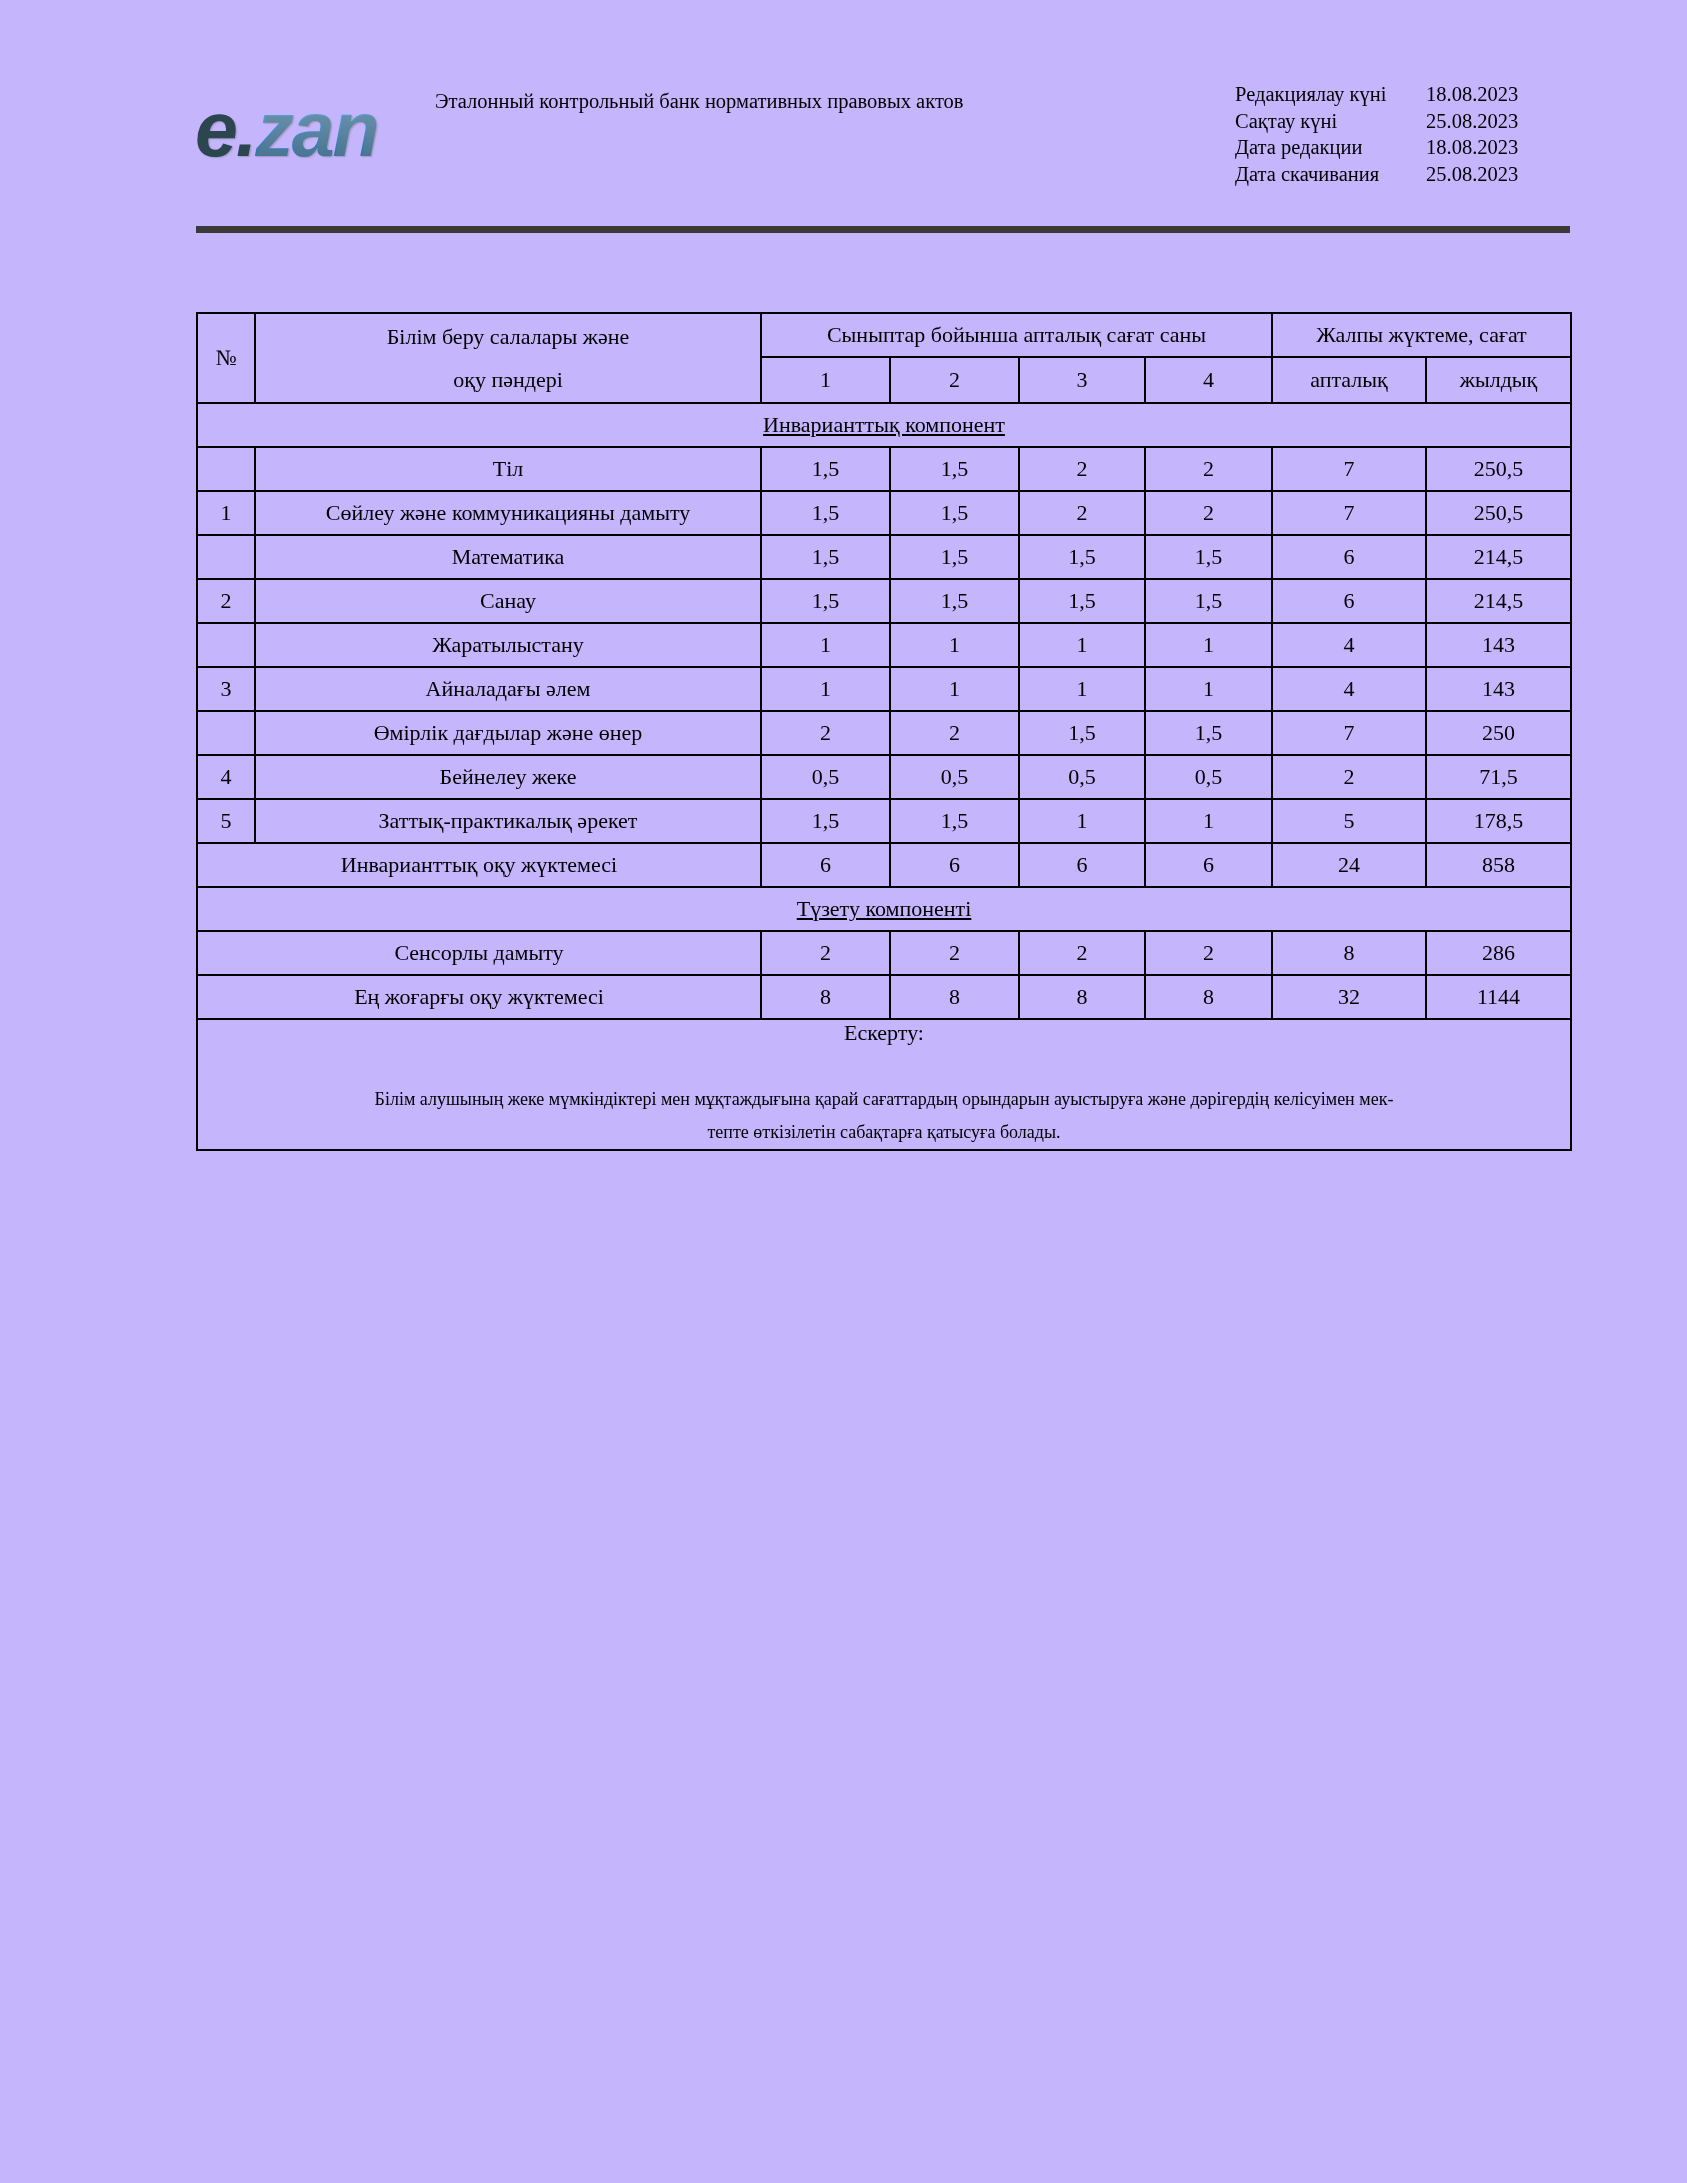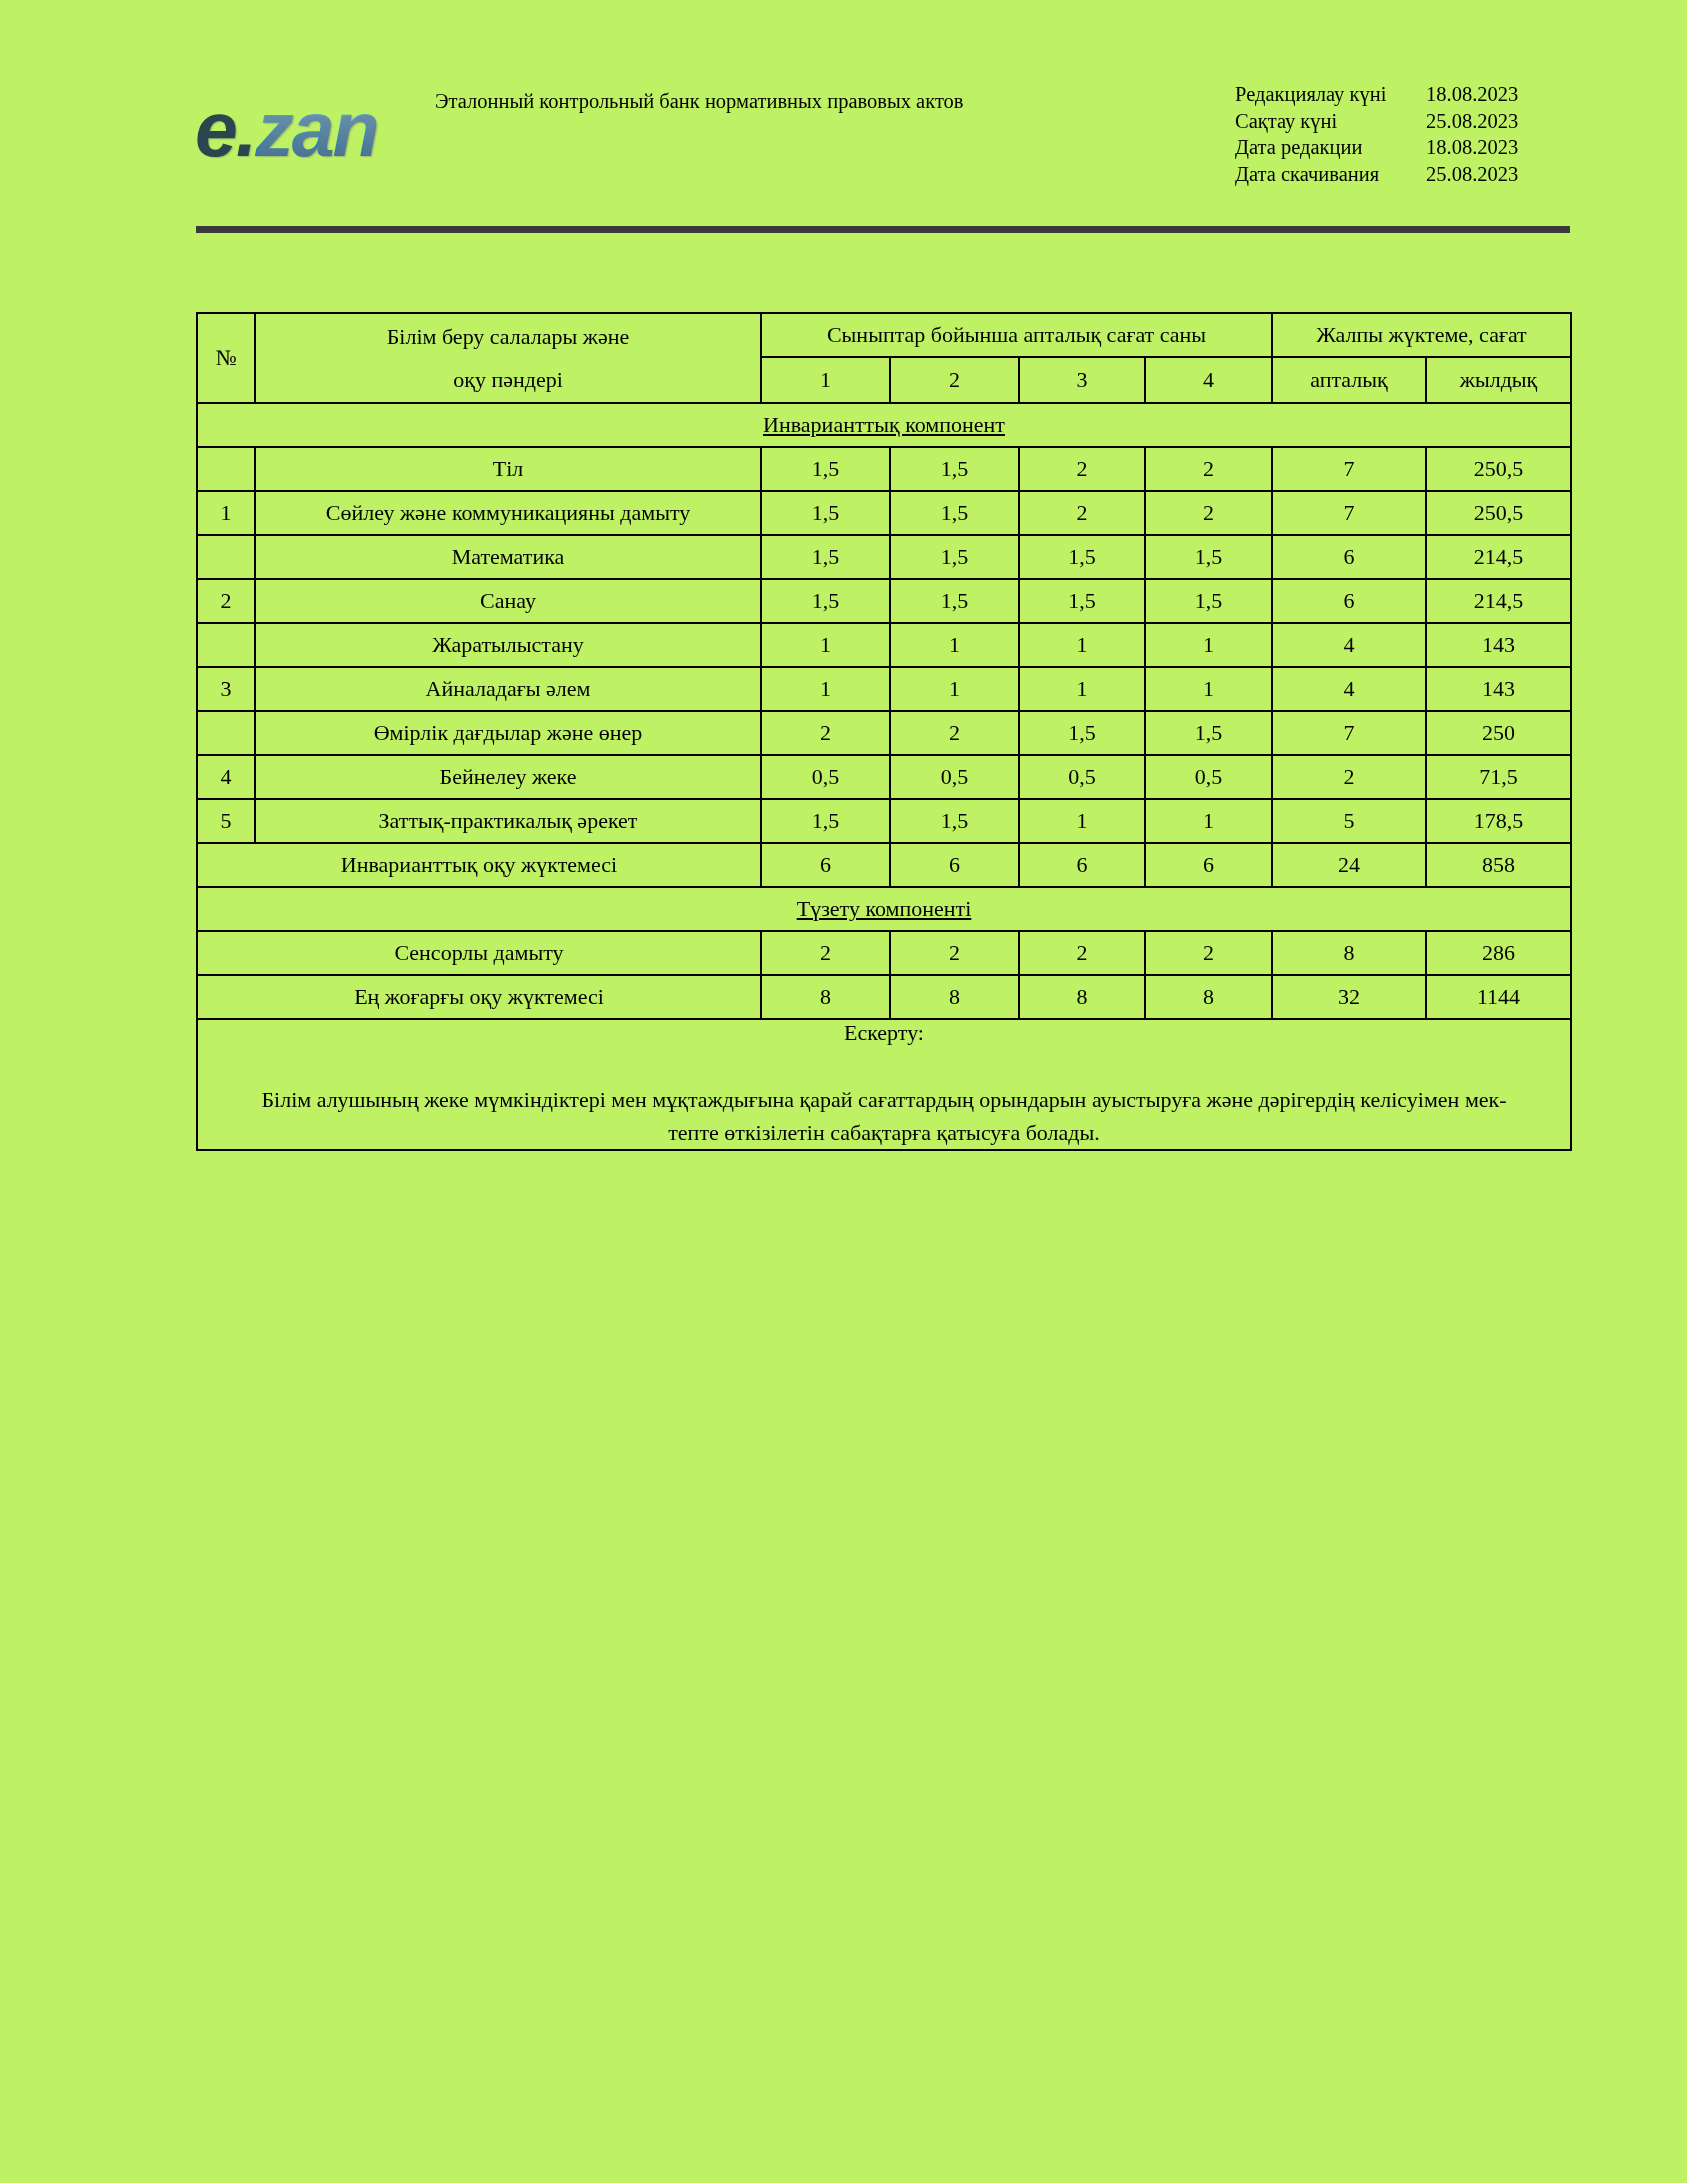--- a/index.html
+++ b/index.html
@@ -1,17 +1,17 @@
 <!DOCTYPE html>
 <html style="font-size:10.6px"><head>
 <meta charset="utf-8">
 <style>
   html,body { margin:0; padding:0; background:#ffffff; }
   .page {
-    position:relative; width:1687px; height:2183px; background:#bef264;
+    position:relative; width:1687px; height:2183px; background:#c4b5fd;
     font-family:"Liberation Serif","DejaVu Serif",serif; color:#000000;
     overflow:hidden;
   }
 
   
   .logo {
     position:absolute; left:195px; top:91px;
     font-family:"Liberation Sans","DejaVu Sans",sans-serif;
     font-weight:bold; font-style:italic;
     font-size:77px; line-height:77px; letter-spacing:-2px;
@@ -51,21 +51,21 @@
     overflow:hidden;
   }
   tr.hrow1 td { height:42px; }
   tr.hrow2 td { height:44px; }
   tr.data td { height:42px; }
   tr.section td { height:42px;text-decoration:underline; }
   td.name { text-align:left; padding-left:17px; }
   .subj-line { line-height:43px; }
   td.note-cell { text-align:left; vertical-align:top; padding:14.6px 17px 16px 17px; height:120px; }
   .note-title { font-size:22px; }
-  .note-par { font-size:22px; line-height:33px; margin-top:37px; }
+  .note-par { font-size:18px; line-height:33px; margin-top:37px; }
 </style>
 </head>
 <body>
 
 <div class="page">
 
   <div class="logo"><span class="lg-e">e.</span><span class="lg-zan">zan</span></div>
 
   <div class="org-block">
     <div>Эталонный контрольный банк нормативных правовых актов</div>

